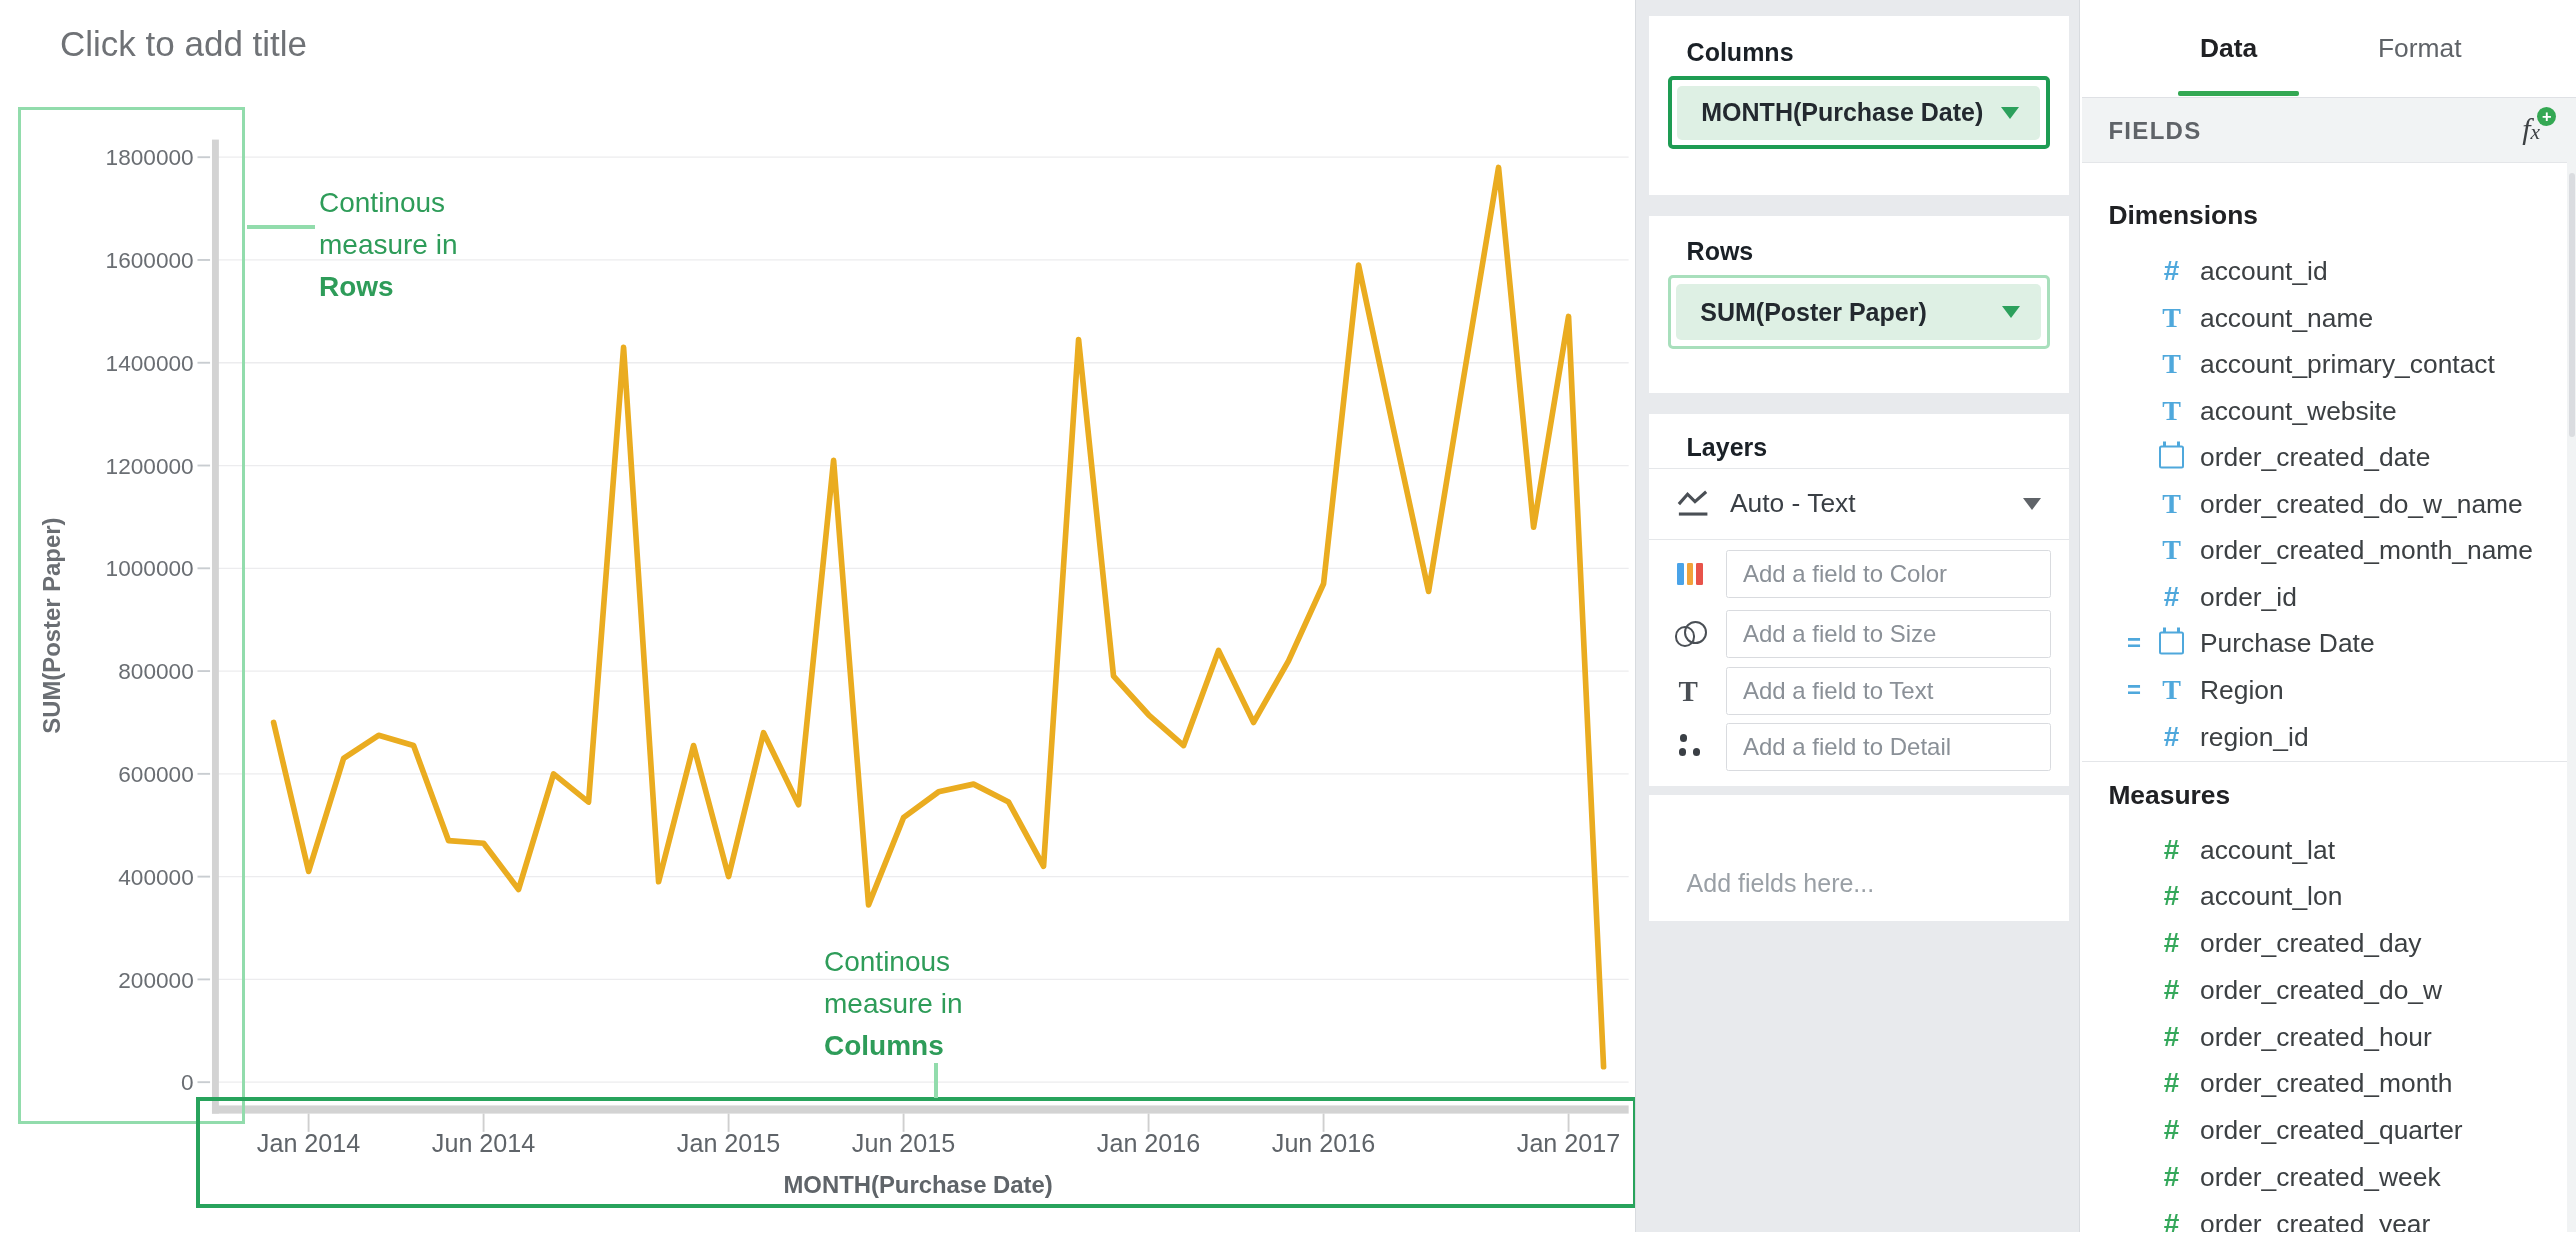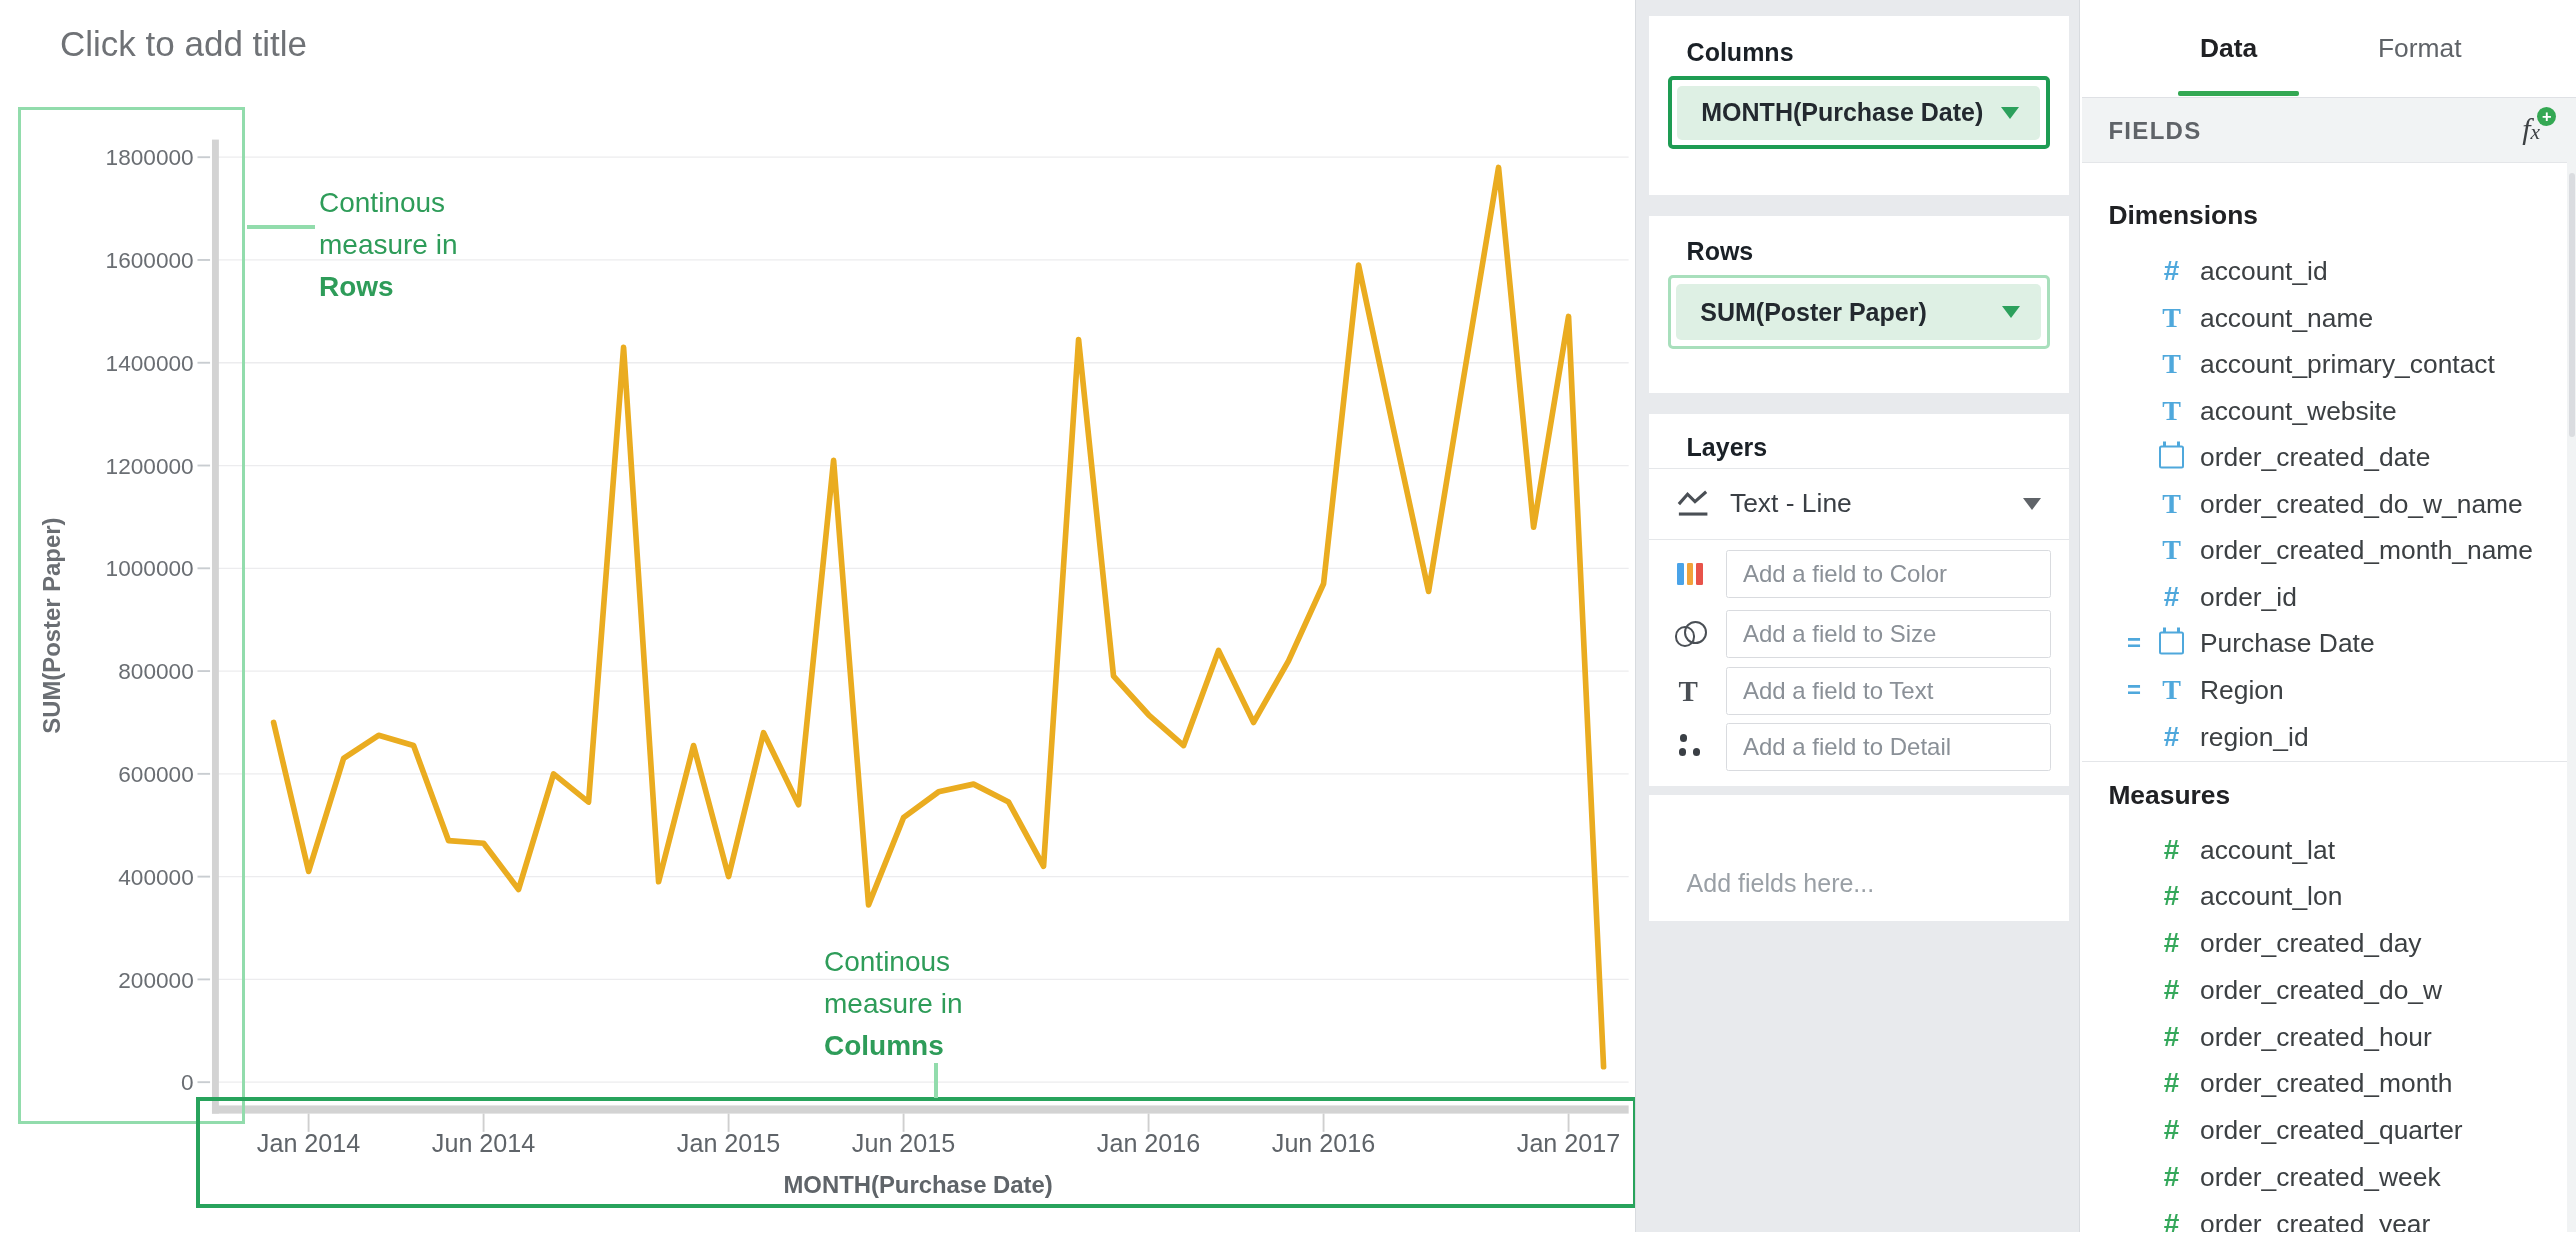--- a/index.html
+++ b/index.html
@@ -181,21 +181,21 @@
     </div>
 
     <div class="card" style="top:414px;height:372px;">
       <div class="card-header" style="padding-top:19px;">Layers</div>
       <div class="divider" style="top:54px;"></div>
       <div id="auto-line-row" style="top:55px;height:69px;">
         <svg width="40" height="31" viewBox="0 0 64 50" style="margin-left:26.4px;">
           <polyline points="6,26 20,10 32,22 50,6" fill="none" stroke="#4A4F55" stroke-width="5"></polyline>
           <line x1="6" y1="42" x2="52" y2="42" stroke="#4A4F55" stroke-width="5"></line>
         </svg>
-        <span id="auto-line-label">Text - Line</span>
+        <span id="auto-line-label">Auto - Text</span>
         <span class="caret gray" id="auto-line-caret"></span>
       </div>
       <div class="divider" style="top:125px;"></div>
       <div id="drop-rows">
           <div class="drop-row" style="top: 136px;">
             <div class="drop-icon">
               <span class="color-bars">
                 <span style="left:0;background:#4AA3E8;"></span>
                 <span style="left:9.4px;background:#F2A33A;"></span>
                 <span style="left:19px;background:#E8534A;"></span>

